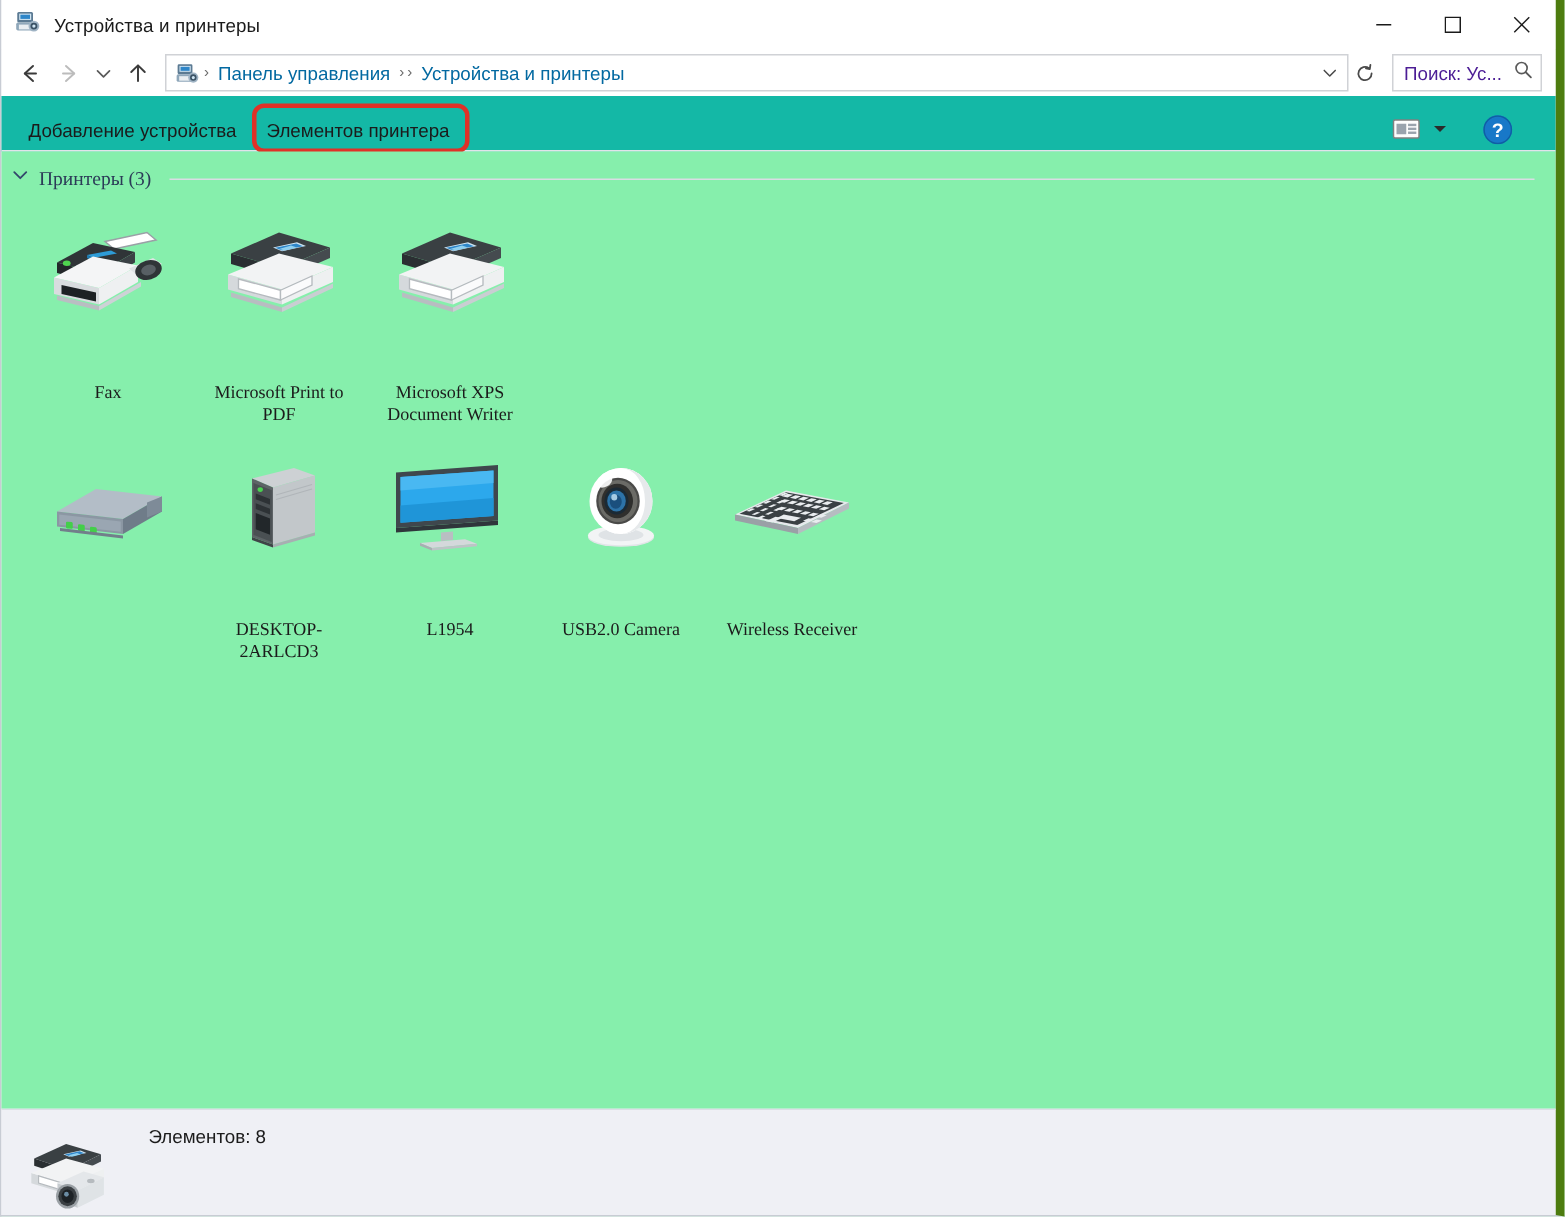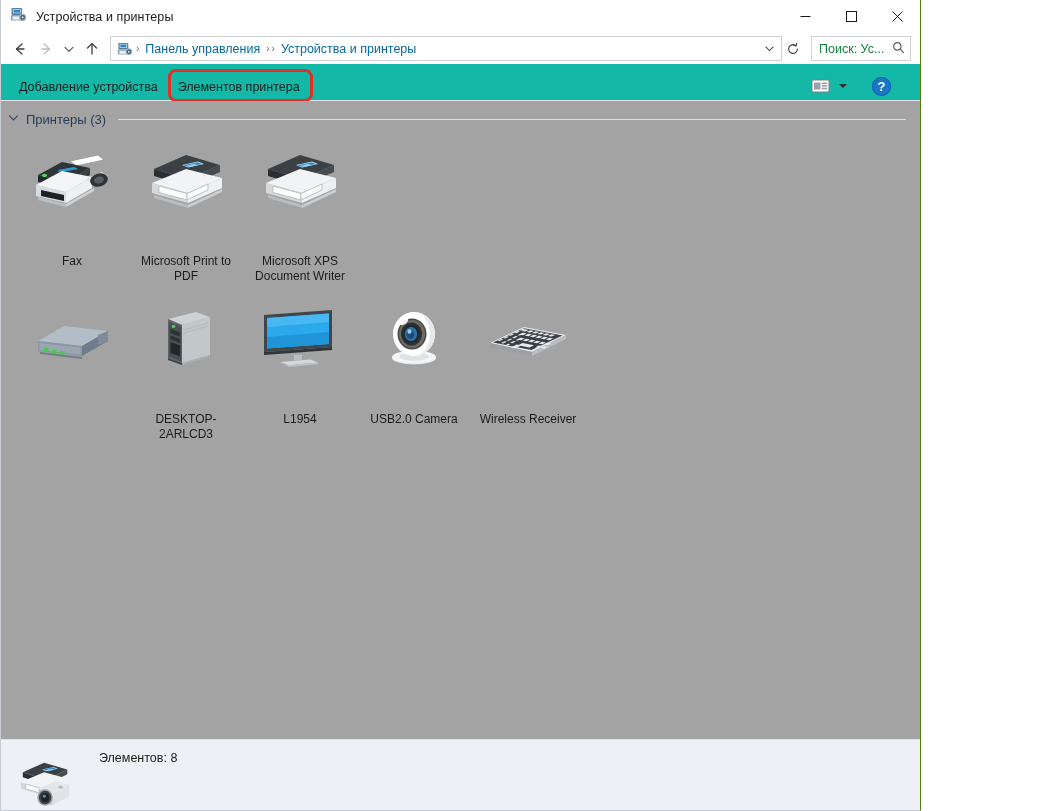--- a/index.html
+++ b/index.html
@@ -7,25 +7,25 @@
   body {
     width: 1043px;
     height: 811px;
     font-family: "Liberation Sans", sans-serif;
     background: #ffffff;
     overflow: hidden;
     -webkit-font-smoothing: antialiased;
   }
   .window {
     position: relative;
-    width: 921px;
+    width: 1043px;
     height: 811px;
     background: #ffffff;
     border-left: 1px solid #c8ccd4;
-    border-right: 1px solid #4d7c0f;
+    border-right: 6px solid #4d7c0f;
     border-bottom: 1px solid #c8ccd4;
     display: flex;
     flex-direction: column;
   }
 
   
   .titlebar {
     height: 33px;
     background: #ffffff;
     display: flex;
@@ -126,21 +126,21 @@
     margin-left: 7px;
     border: 1px solid #d0d2d6;
     background: #ffffff;
     display: flex;
     align-items: center;
     padding: 0 5px 0 7px;
     gap: 3px;
   }
   .search-ph {
     font-size: 12.5px;
-    color: #15803d;
+    color: #4c1d95;
     white-space: nowrap;
     overflow: hidden;
     flex: 1 1 auto;
   }
 
   
   .cmdbar {
     height: 37px;
     flex: 0 0 37px;
     background: #14b8a6;
@@ -187,24 +187,25 @@
     width: 145px;
     height: 33px;
     border: 3px solid #e03127;
     border-radius: 8px;
     pointer-events: none;
   }
 
   
   .content {
     flex: 1 1 auto;
-    background: #a3a3a3;
+    background: #86efac;
     overflow: hidden;
     position: relative;
     padding-top: 6px;
+    font-family: Liberation Serif, serif;
   }
   .section-head {
     display: flex;
     align-items: center;
     padding: 3px 14px 3px 6px;
     gap: 6px;
     cursor: default;
   }
   .section-title {
     font-size: 13px;

